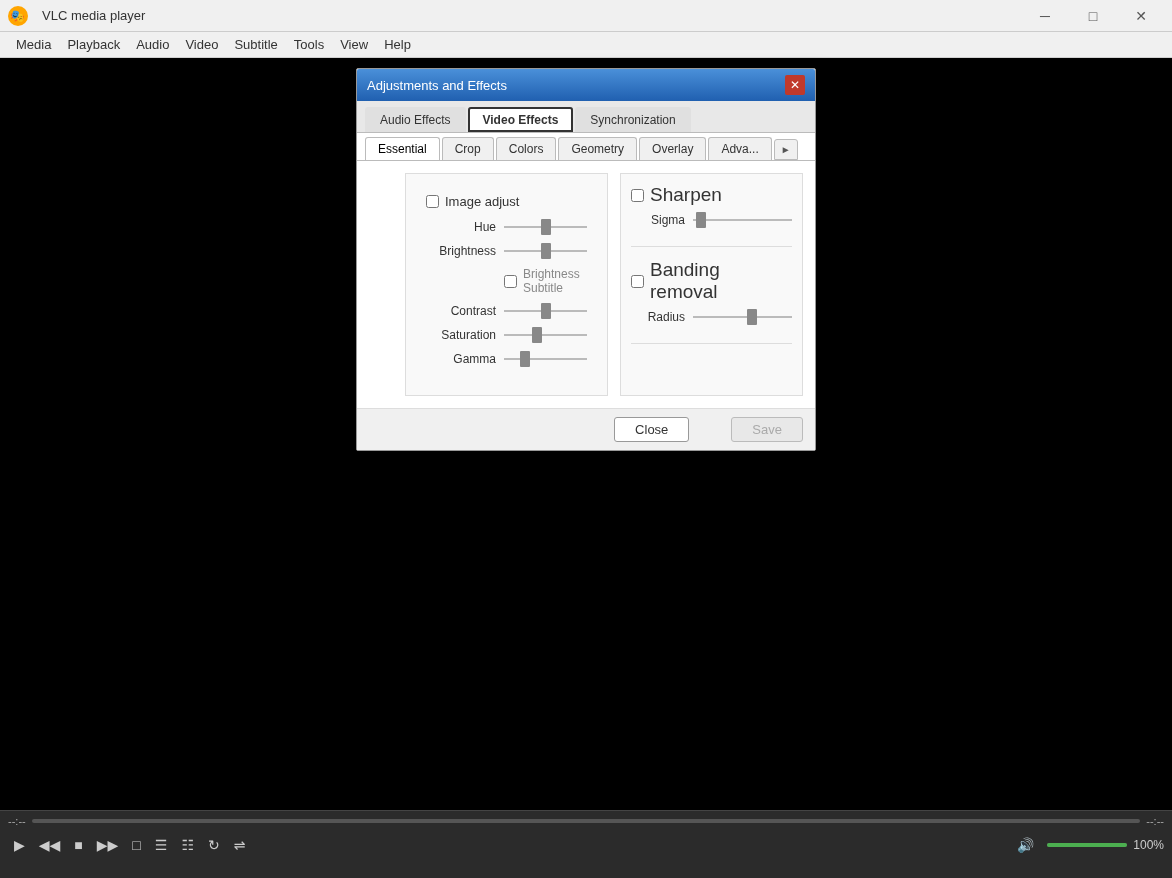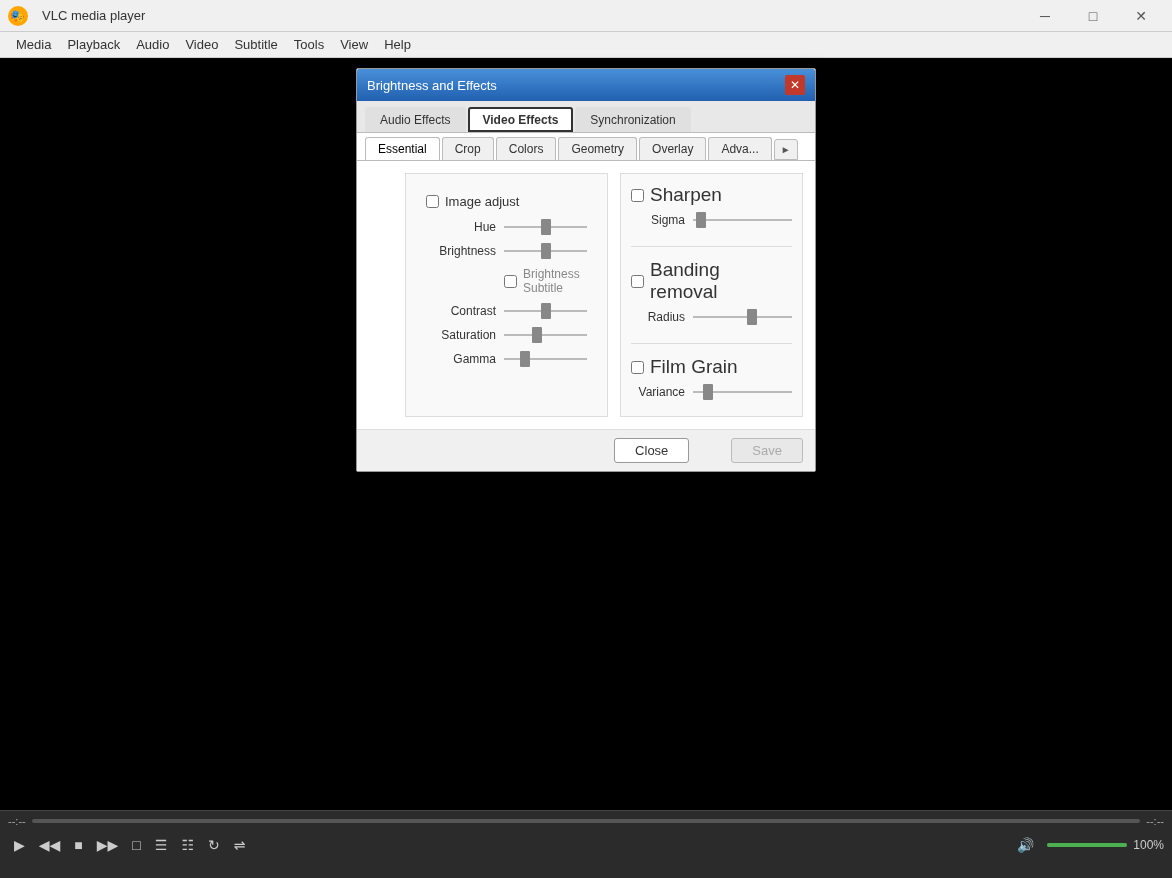--- a/index.html
+++ b/index.html
@@ -424,21 +424,21 @@
   <span class="menu-item">View</span>
   <span class="menu-item">Help</span>
 </div>
 
 <div class="player-area"></div>
 
 <div class="dialog-overlay">
   <div class="dialog">
 
     <div class="dialog-title-bar">
-      <span>Brightness and Effects</span>
+      <span>Adjustments and Effects</span>
       <button class="dialog-close-btn">✕</button>
     </div>
 
     <div class="tabs-container">
       <div class="tab">Audio Effects</div>
       <div class="tab active">Video Effects</div>
       <div class="tab">Synchronization</div>
     </div>
 
     <div class="subtabs-container">
@@ -539,34 +539,20 @@
             <div class="effect-slider-track">
               <div class="slider-line">
                 <div class="slider-thumb" style="left: calc(60% - 5px);"></div>
               </div>
             </div>
           </div>
         </div>
 
         <div class="section-divider"></div>
 
-        <div class="effect-section">
-          <div class="effect-header">
-            <input type="checkbox" id="film-grain" style="">
-            <label for="film-grain" class="effect-header-label">Film Grain</label>
-          </div>
-          <div class="effect-slider-row">
-            <span class="effect-slider-label">Variance</span>
-            <div class="effect-slider-track">
-              <div class="slider-line">
-                <div class="slider-thumb" style="left: calc(15% - 5px);"></div>
-              </div>
-            </div>
-          </div>
-        </div>
 
       </div>
     </div>
 
     <div class="dialog-footer">
       <button class="footer-btn footer-btn-close">Close</button>
       <button class="footer-btn footer-btn-save">Save</button>
     </div>
 
   </div>

